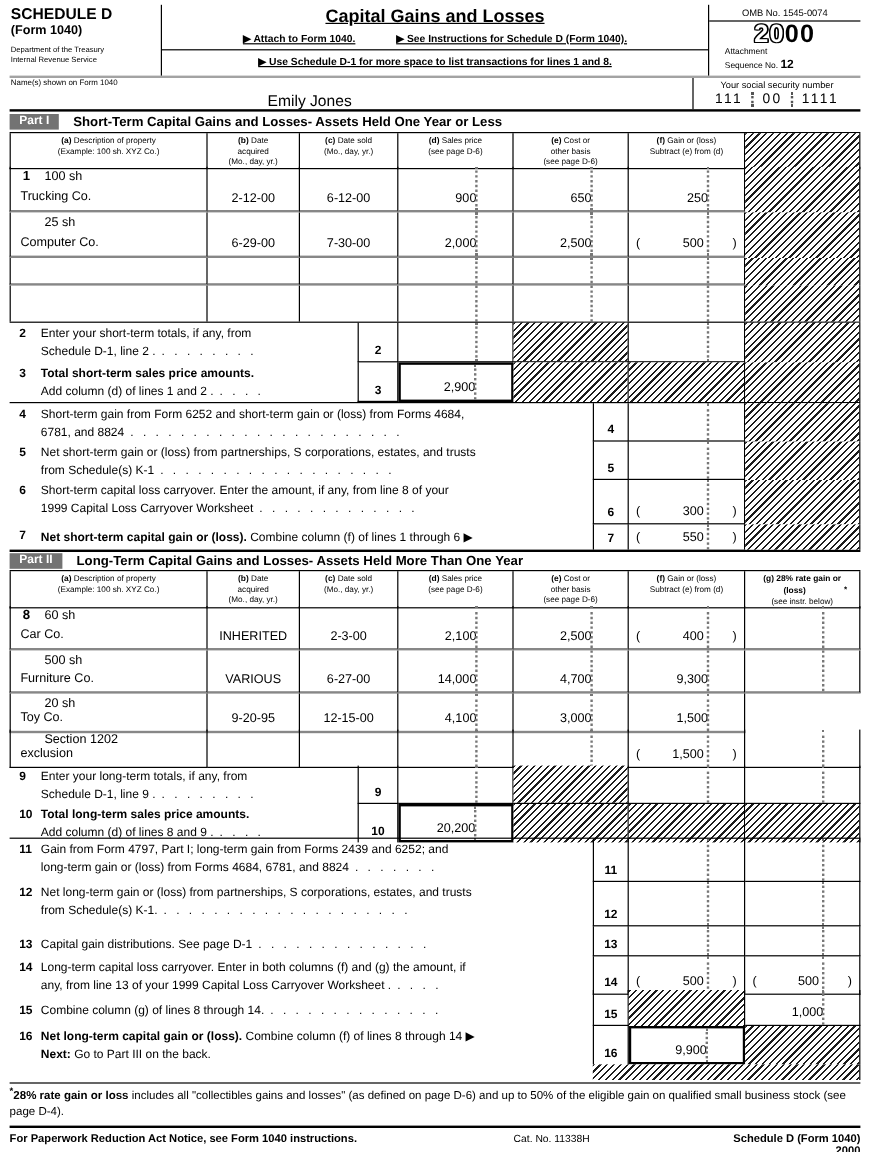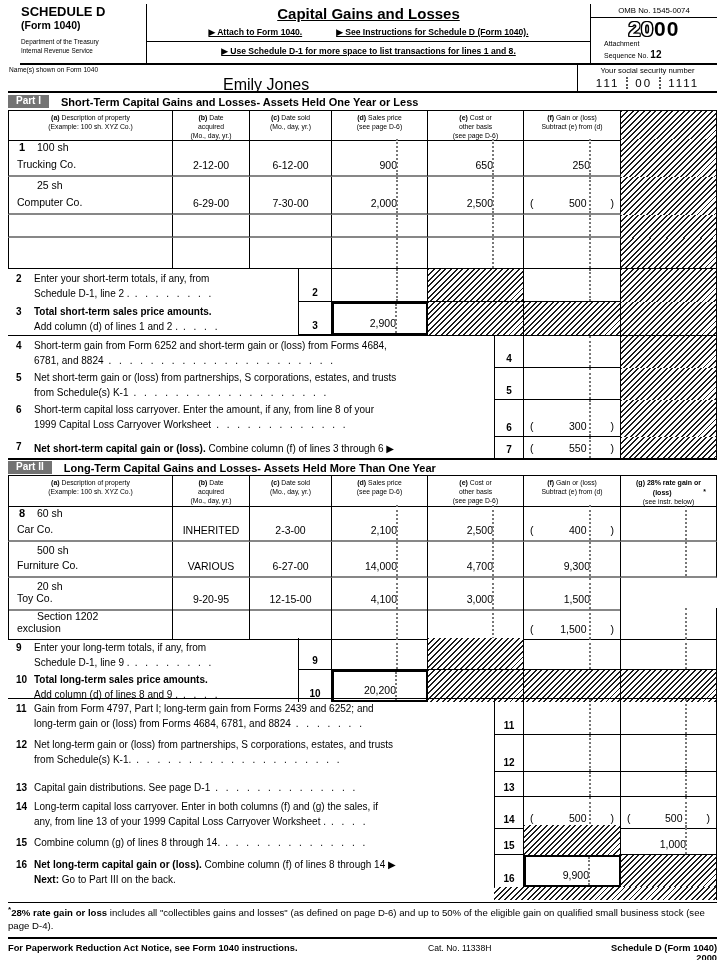--- a/index.html
+++ b/index.html
@@ -1,40 +1,40 @@
 <!DOCTYPE html>
 <html><head>
 <meta charset="utf-8">
 <style>
   * {box-sizing:border-box; margin:0; padding:0;}
   html,body {background:#fff;}
   body {width:725px; font-family:"Liberation Sans", sans-serif; color:#000;}
   .page {width:725px; height:960px; padding:4px 8px 0 8px; position:relative; overflow:hidden; background:#fff;}
 
   
-  .hdr {display:grid; grid-template-columns:127px 1fr 127px; height:61px; border-bottom:2px solid #000000;margin-left:12px;}
+  .hdr {display:grid; grid-template-columns:127px 1fr 127px; height:61px; border-bottom:2px solid #a3a3a3;}
   .hdr-left {border-right:1.5px solid #000; padding:1px 3px 0 1px;}
   .hl-title {font-size:13px; font-weight:bold; line-height:1.1;}
   .hl-form {font-size:10.5px; font-weight:bold;}
   .hl-dept {font-size:6.4px; margin-top:7px; line-height:1.35;}
   .hdr-mid {text-align:center; padding-top:1px;text-decoration:underline;}
   .hm-title {font-size:15px; font-weight:bold;}
   .hm-sub {font-size:8.6px; font-weight:bold; margin-top:5px; display:flex; justify-content:center; gap:34px;}
   .hm-sub2 {font-size:8.6px; font-weight:bold; border-top:1px solid #000; margin-top:4px; padding-top:4px;}
   .hdr-right {border-left:1.5px solid #000; text-align:center;}
   .hr-omb {font-size:7.8px; border-bottom:1px solid #000; padding:2px 0;}
   .hr-year {font-size:21px; font-weight:bold; line-height:1.0; letter-spacing:1px;}
   .yr-outline {color:#fff; text-shadow:-1.2px -1.2px 0 #000,1.2px -1.2px 0 #000,-1.2px 1.2px 0 #000,1.2px 1.2px 0 #000,0 -1.2px 0 #000,0 1.2px 0 #000,-1.2px 0 0 #000,1.2px 0 0 #000;}
   .hr-att {font-size:7px; text-align:left; padding-left:13px; line-height:1.3;}
   .hr-att b {font-size:10px;}
 
   
   .namerow {display:grid; grid-template-columns:1fr 140px; height:28px; border-bottom:2.5px solid #000;}
   .nr-left {position:relative; font-size:6.6px; padding:1px 0 0 1px;}
-  .nr-name {position:absolute; left:215px; top:11px; font-size:16px;}
+  .nr-name {position:absolute; left:215px; top:11px; font-size:13px;}
   .nr-right {border-left:1.5px solid #000; text-align:center;}
   .nr-ssn-label {font-size:7.7px; font-weight:normal; padding-top:1px;}
   .nr-ssn {font-size:11.5px; display:flex; justify-content:center; margin-top:2px; letter-spacing:2px;}
   .nr-ssn span {padding:0 7px;}
   .nr-ssn span + span {border-left:2px dotted #555;}
 
   
   .partbar {display:flex; align-items:center; gap:12px; height:17px;}
   .partbar.bt2 {border-top:2px solid #000;}
   .pb-label {background:#737373; color:#fff; font-weight:bold; font-size:10px; padding:0px 8px 2px 8px;}
@@ -324,21 +324,21 @@
         <span>(</span>
         <span class="pv">300</span>
         <span>)</span>
       </div>
     <div class="hatch"></div>
   </div>
 
   <div class="row gl" style="height:21px">
     <div class="t-text pt4">
         <span class="t-no">7</span>
-        <div><b>Net short-term capital gain or (loss).</b><span> Combine column (f) of lines 3 through 6 ▶</span></div>
+        <div><b>Net short-term capital gain or (loss).</b><span> Combine column (f) of lines 1 through 6 ▶</span></div>
       </div>
     <div class="nbox">7</div>
     <div class="c amt">
         <i class="cents"></i>
         <span>(</span>
         <span class="pv">550</span>
         <span>)</span>
       </div>
     <div class="hatch"></div>
   </div>
@@ -555,21 +555,21 @@
         <i class="cents"></i>
       </div>
     <div class="c amt bb">
         <i class="cents"></i>
       </div>
   </div>
 
   <div class="row gl" style="height:28px">
     <div class="t-text">
         <span class="t-no">14</span>
-        <div>Long-term capital loss carryover. Enter in both columns (f) and (g) the sales, if</div>
+        <div>Long-term capital loss carryover. Enter in both columns (f) and (g) the amount, if</div>
         <div><span>any, from line 13 of your 1999 Capital Loss Carryover Worksheet .</span><span class="dots">. . . .</span></div>
       </div>
     <div class="nbox bb">14</div>
     <div class="c amt bb">
         <i class="cents"></i>
         <span>(</span>
         <span class="pv">500</span>
         <span>)</span>
       </div>
     <div class="c amt bb">

